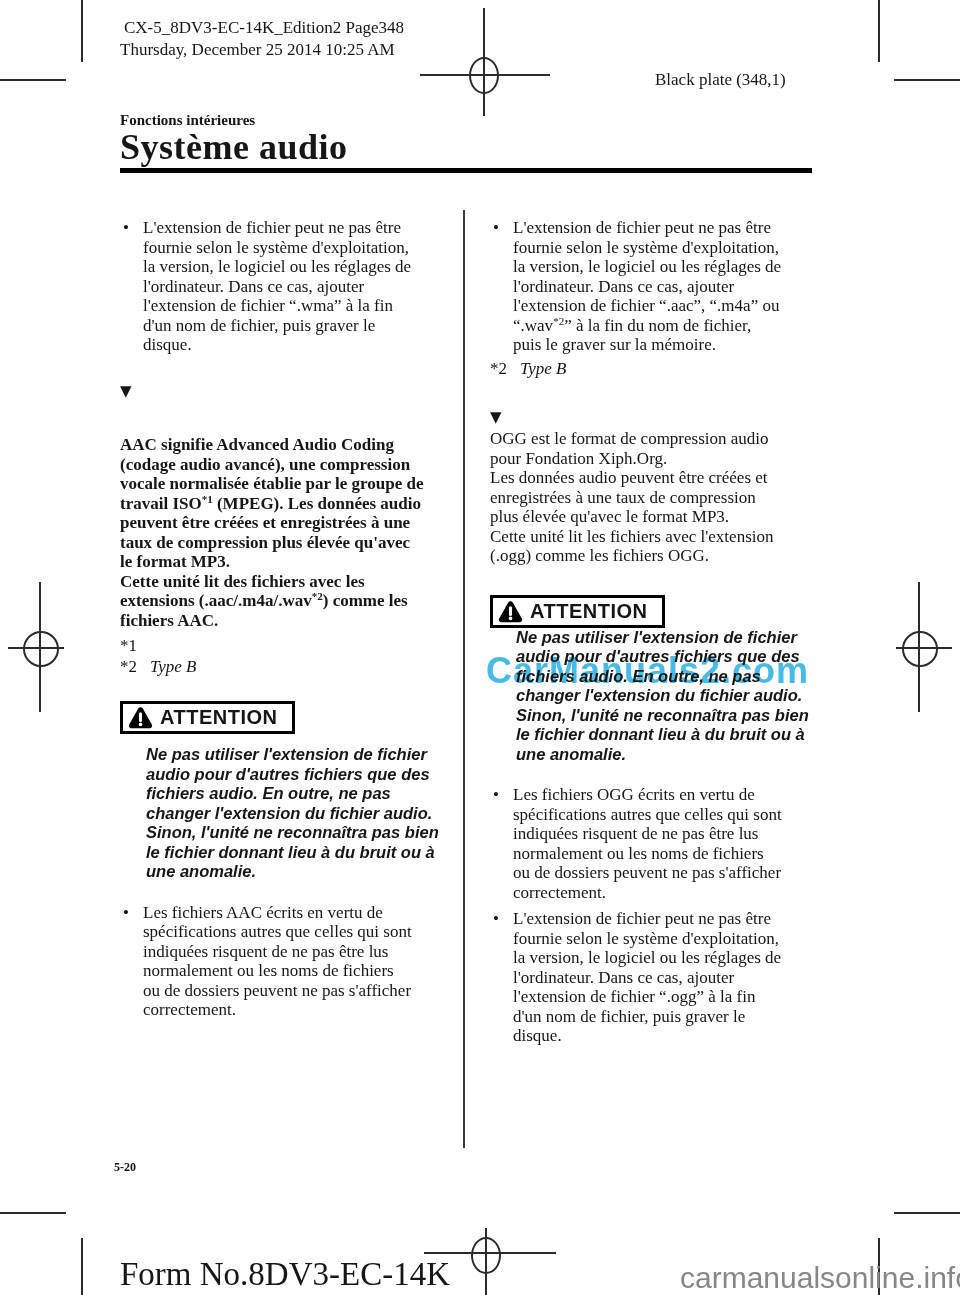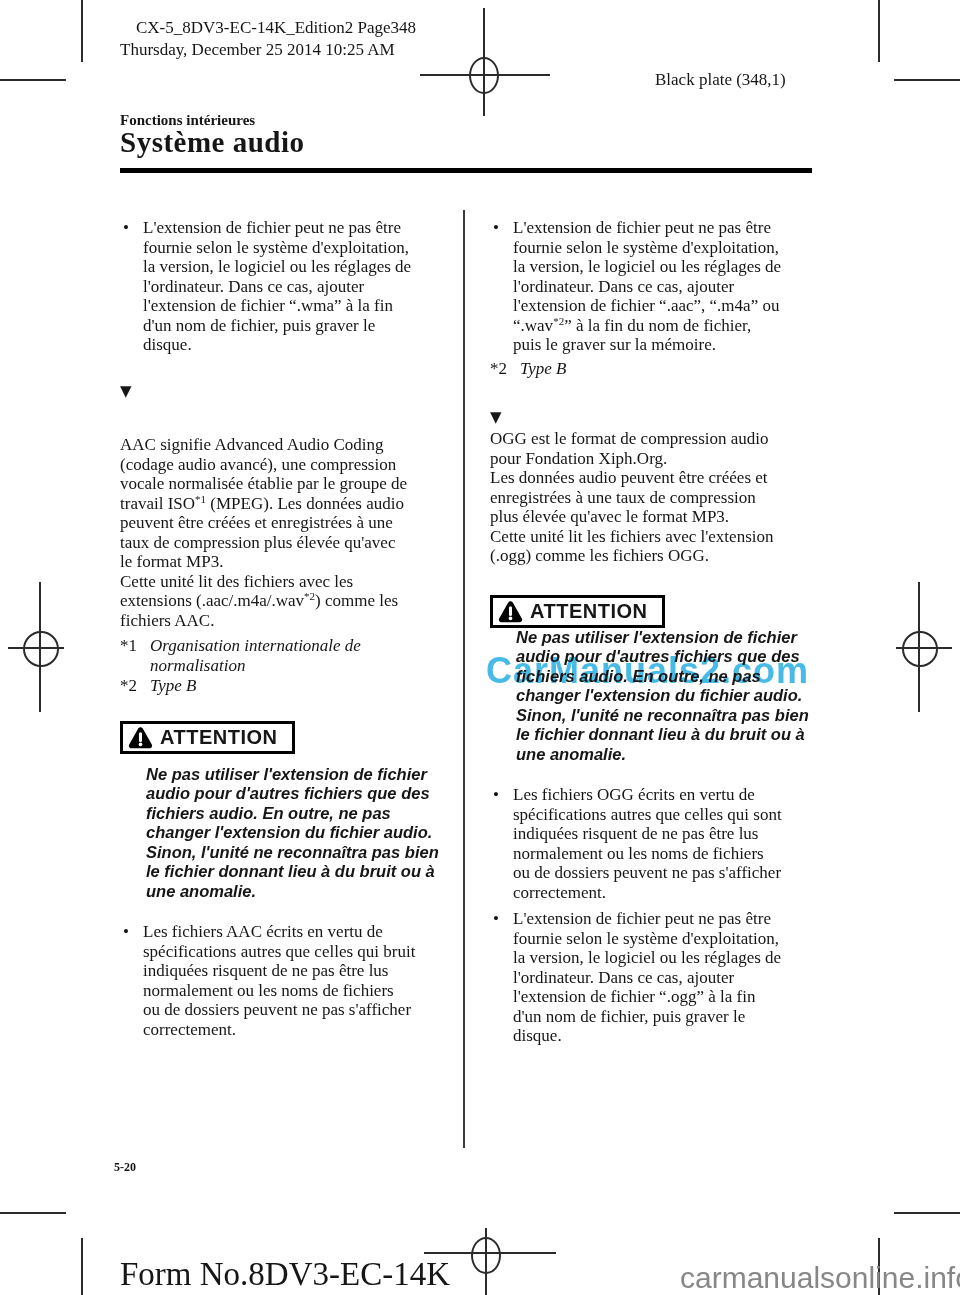--- a/index.html
+++ b/index.html
@@ -8,21 +8,21 @@
     font-family:"Liberation Serif", serif;color:#161616;overflow:hidden;
   }
   .abs{position:absolute;}
   
   .mark{position:absolute;background:#2b2b2b;}
   .reg-circle{position:absolute;border:2px solid #2b2b2b;border-radius:50%;background:transparent;}
   
   .print-line{font-size:17px;line-height:21px;white-space:nowrap;}
   
   .eyebrow{font-size:15px;font-weight:bold;font-family:Liberation Serif, serif;}
-  .page-title{font-size:29px;font-weight:bold;letter-spacing:.5px;font-family:Liberation Serif, serif;}
+  .page-title{font-size:36px;font-weight:bold;letter-spacing:.5px;font-family:Liberation Serif, serif;}
   .title-rule{position:absolute;left:120px;top:168px;width:692px;height:5px;background:#000;}
   
   .column{position:absolute;top:212px;}
   .col-left{left:120px;width:342px;}
   .col-right{left:490px;width:352px;}
   .divider{position:absolute;left:463px;top:210px;width:2px;height:938px;background:#3c3c3c;}
   .body-text{font-size:17px;line-height:19.5px;white-space:pre-line;}
   .bullet-row{display:flex;align-items:flex-start;}
   .bullet-glyph{flex:0 0 20px;padding-left:3px;font-size:17px;line-height:19.5px;}
   .sec-heading{display:flex;align-items:baseline;font-weight:bold;font-size:19.5px;line-height:24px;white-space:nowrap;}
@@ -32,21 +32,21 @@
   .fn-label{flex:0 0 30px;font-size:17px;line-height:19.5px;}
   .fn-text{font-size:17px;line-height:19.5px;white-space:pre-line;font-style:italic;}
   
   .attn-box{display:inline-flex;align-items:center;gap:7px;border:3px solid #000;
             padding:2px 15px 2px 5px;background:#fff;}
   .attn-label{font-family:"Liberation Sans",sans-serif;font-weight:bold;font-size:20px;letter-spacing:.5px;}
   .attn-body{font-family:"Liberation Sans",sans-serif;font-style:italic;font-weight:600;
              font-size:16.5px;line-height:19.5px;white-space:pre-line;}
   .indent-attn{margin-left:26px;}
   
-  .mt1{margin-top:1px;}.mt4{margin-top:4px;}.mt6{margin-top:6px;}.mt7{margin-top:7px;}.mt10{margin-top:0;}.mt11{margin-top:11px;}.mt13{margin-top:13px;}
+  .mt1{margin-top:1px;}.mt4{margin-top:4px;}.mt6{margin-top:6px;}.mt7{margin-top:7px;}.mt10{margin-top:0;}.mt11{margin-top:11px;}.mt13{margin-top:13px;font-weight:bold;}
   .mt21{margin-top:21px;}.mt24{margin-top:24px;}.mt25{margin-top:25px;}.mt27{margin-top:27px;}
   .mt29{margin-top:29px;}
   
   .wm-center{position:absolute;left:486px;top:650px;font-family:"Liberation Sans",sans-serif;
              font-weight:bold;font-size:36px;letter-spacing:1px;color:#2fb1e3;opacity:.88;z-index:1;}
   .wm-bottom{position:absolute;left:680px;top:1261px;font-family:"Liberation Sans",sans-serif;
              font-size:30px;color:#878787;white-space:nowrap;}
   .page-number{position:absolute;left:114px;top:1160px;font-size:12px;font-weight:bold;}
   .form-number{position:absolute;left:120px;top:1256px;font-size:33px;white-space:nowrap;}
   .column{z-index:2;}
@@ -77,21 +77,21 @@
   <div class="mark" style="left:918px;top:582px;width:2px;height:130px;"></div>
   <div class="mark" style="left:896px;top:647px;width:56px;height:2px;"></div>
   <div class="reg-circle" style="left:902px;top:631px;width:32px;height:32px;"></div>
 </div>
 <div>
   <div class="mark" style="left:485px;top:1228px;width:2px;height:67px;"></div>
   <div class="mark" style="left:424px;top:1252px;width:132px;height:2px;"></div>
   <div class="reg-circle" style="left:471px;top:1237px;width:26px;height:33px;"></div>
 </div>
 
-<div class="abs print-line" style="left:136px;top:17px;">CX-5_8DV3-EC-14K_Edition2 Page348</div>
+<div class="abs print-line" style="left:124px;top:17px;">CX-5_8DV3-EC-14K_Edition2 Page348</div>
 <div class="abs print-line" style="left:120px;top:39px;">Thursday, December 25 2014 10:25 AM</div>
 <div class="abs print-line" style="left:655px;top:69px;text-align:center;">Black plate (348,1)</div>
 
 <div class="abs eyebrow" style="left:120px;top:112px;">Fonctions intérieures</div>
 <div class="abs page-title" style="left:120px;top:126px;">Système audio</div>
 <div class="title-rule"></div>
 
 <div class="wm-center">CarManuals2.com</div>
 
 <div class="divider"></div>
@@ -121,22 +121,20 @@
 peuvent être créées et enregistrées à une
 taux de compression plus élevée qu'avec
 le format MP3.
 Cette unité lit des fichiers avec les
 extensions (.aac/.m4a/.wav</span><span class="sup">*2</span><span>) comme les
 fichiers AAC.</span>
   </div>
 
   <div class="footnote mt6">
     <span class="fn-label">*1</span>
-    <span class="fn-text">Organisation internationale de
-normalisation</span>
   </div>
   <div class="footnote mt1">
     <span class="fn-label">*2</span>
     <span class="fn-text">Type B</span>
   </div>
 
   <div class="attn-box mt25">
     <span style="display:inline-flex;">
       <svg width="25" height="23" viewBox="0 0 26 24">
         <path d="M13 1.2 C14 1.2 14.9 1.8 15.4 2.7 L24.8 19.2 C25.8 21 24.5 23.2 22.4 23.2 H3.6 C1.5 23.2 0.2 21 1.2 19.2 L10.6 2.7 C11.1 1.8 12 1.2 13 1.2 Z" fill="#000"></path>
@@ -151,21 +149,21 @@
 audio pour d'autres fichiers que des
 fichiers audio. En outre, ne pas
 changer l'extension du fichier audio.
 Sinon, l'unité ne reconnaîtra pas bien
 le fichier donnant lieu à du bruit ou à
 une anomalie.</div>
 
   <div class="bullet-row mt21">
     <span class="bullet-glyph">•</span>
     <span class="body-text">Les fichiers AAC écrits en vertu de
-spécifications autres que celles qui bruit
+spécifications autres que celles qui sont
 indiquées risquent de ne pas être lus
 normalement ou les noms de fichiers
 ou de dossiers peuvent ne pas s'afficher
 correctement.</span>
   </div>
 </div>
 
 <div class="column col-right">
 
   <div class="bullet-row mt6">

